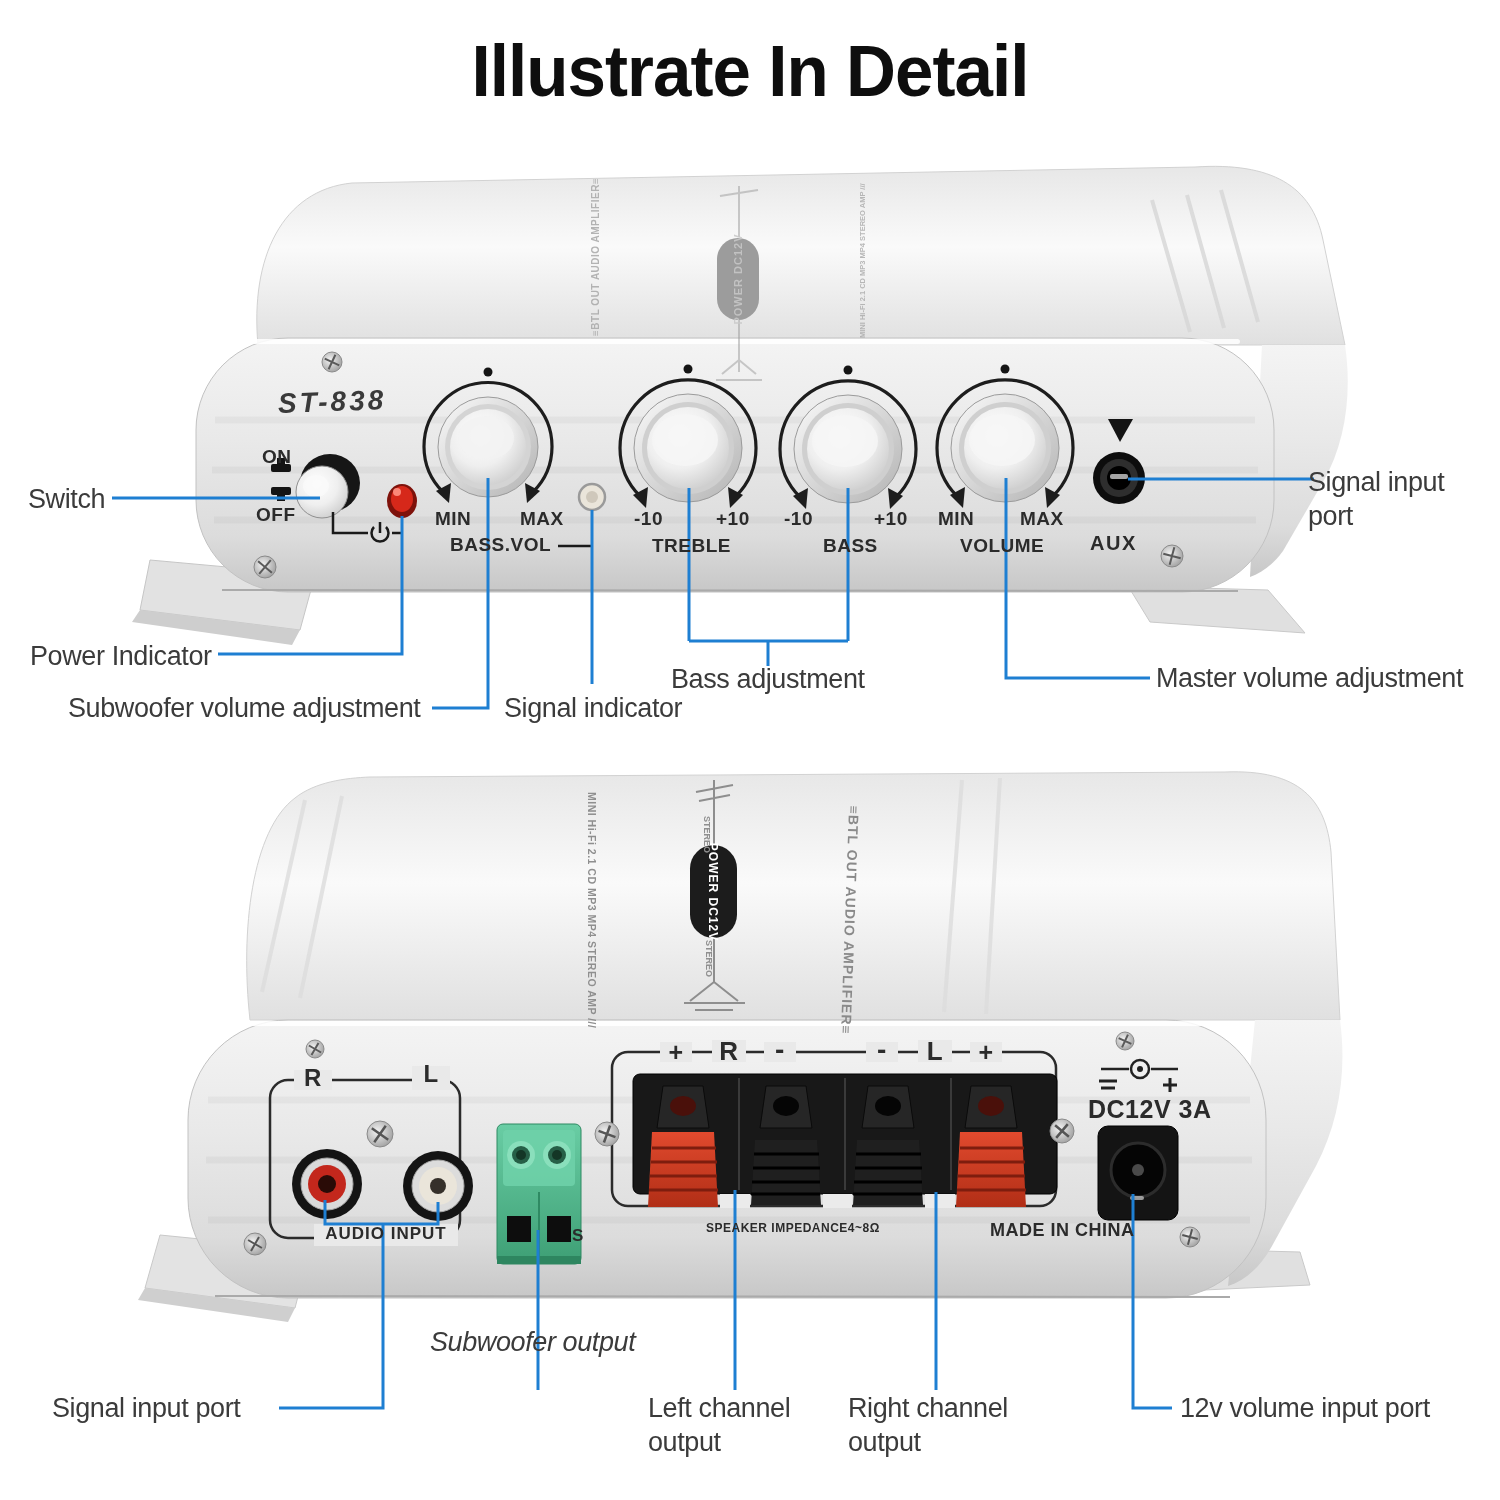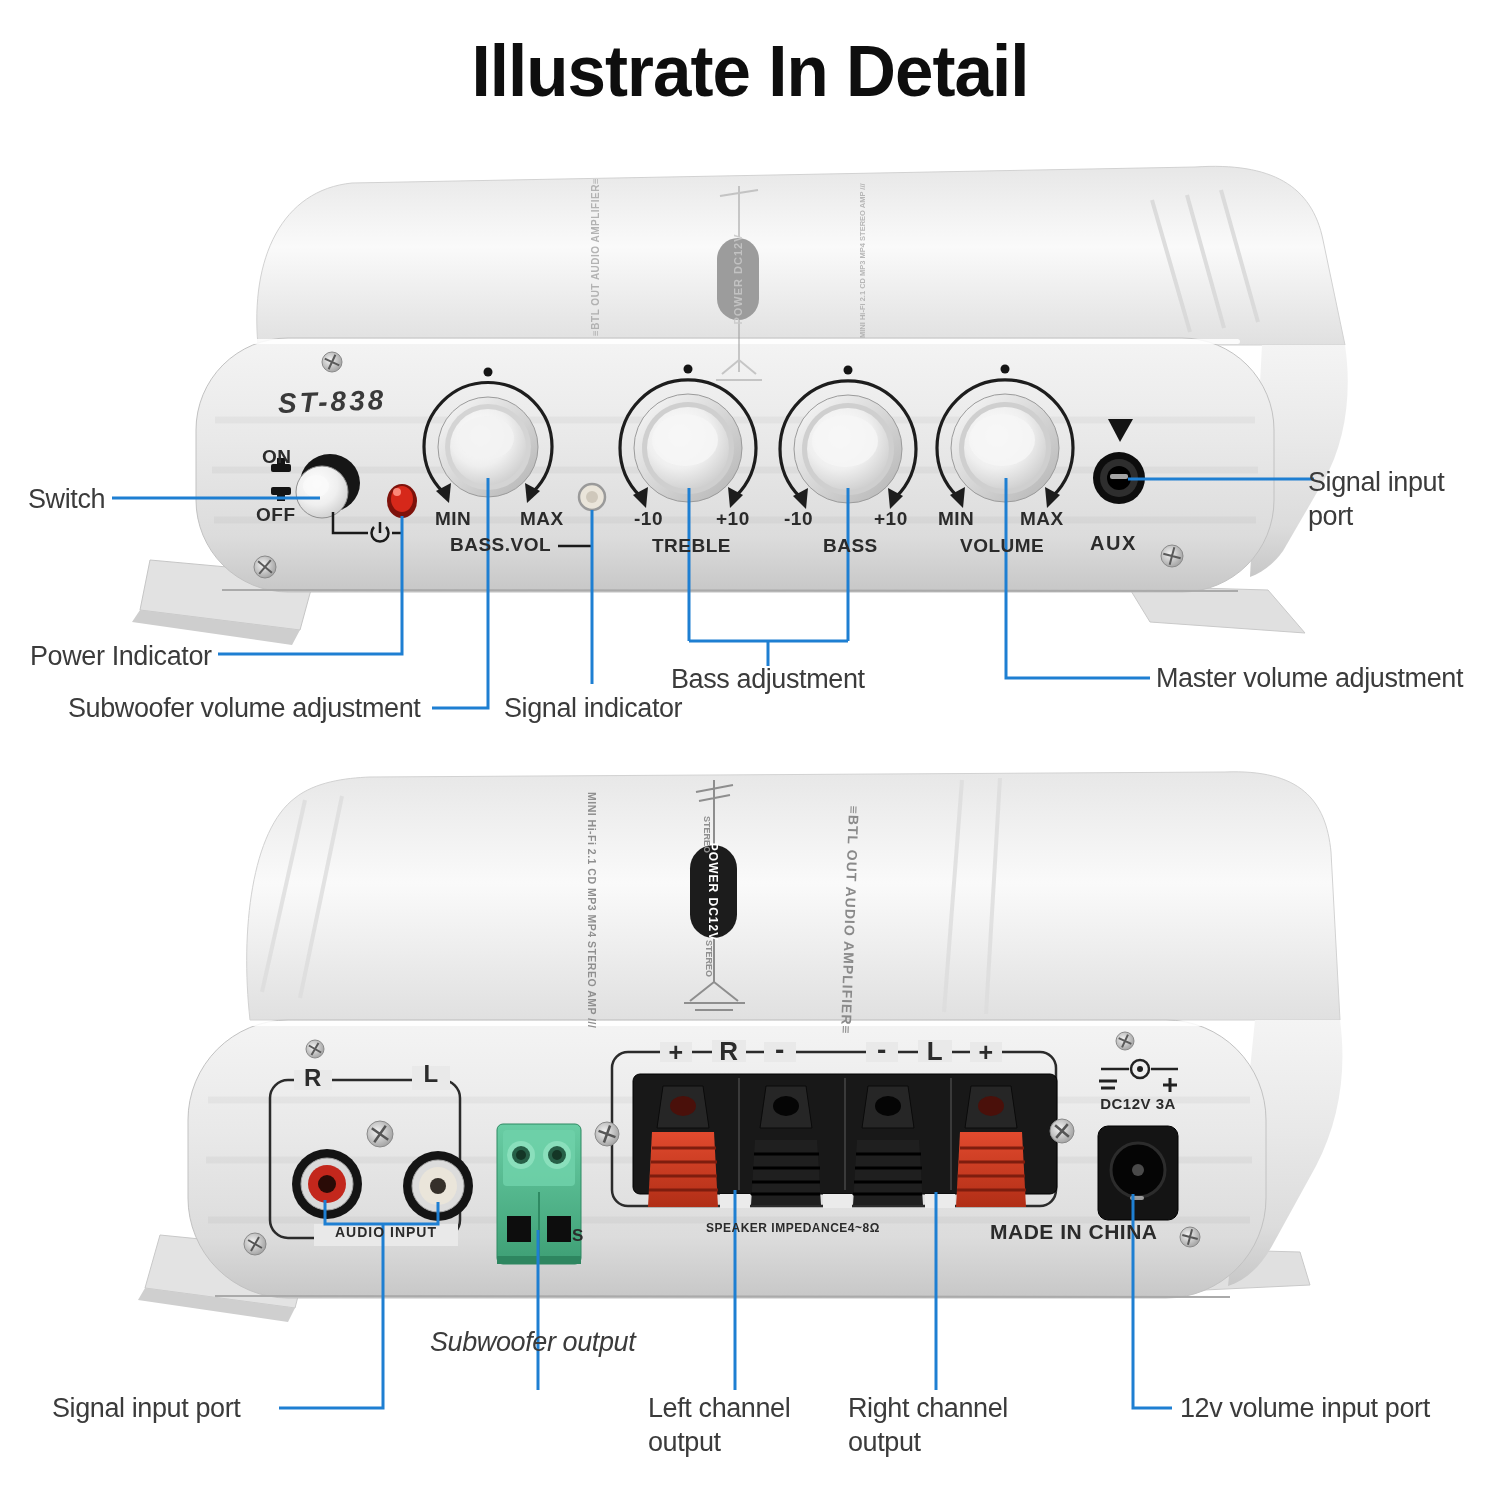--- a/index.html
+++ b/index.html
@@ -335,31 +335,31 @@
 <div class="abs vtext" style="left:598px;top:792px;transform:rotate(90deg);font-size:10.5px;letter-spacing:.5px;">MINI Hi-Fi 2.1 CD MP3 MP4 STEREO AMP ///</div>
 <div class="abs vtext" style="left:862px;top:806px;transform:rotate(92deg);font-size:14px;letter-spacing:1px;color:#8a8a8a;">≡BTL OUT AUDIO AMPLIFIER≡</div>
 <div class="abs pill" style="left:690px;top:845px;width:47px;height:93px;">
       <span style="font-size:12px;">POWER DC12V</span>
     </div>
 <div class="abs vtext" style="left:712px;top:816px;transform:rotate(90deg);font-size:9px;">STEREO</div>
 <div class="abs vtext" style="left:714px;top:940px;transform:rotate(90deg);font-size:9px;">STEREO</div>
 
 <div class="abs ptext" style="left:296px;top:1064px;width:34px;text-align:center;font-size:24px;">R</div>
 <div class="abs ptext" style="left:414px;top:1060px;width:34px;text-align:center;font-size:24px;">L</div>
-<div class="abs ptext" style="left:318px;top:1224px;width:136px;text-align:center;font-size:14px;letter-spacing:1px;">AUDIO INPUT</div>
+<div class="abs ptext" style="left:318px;top:1224px;width:136px;text-align:center;font-size:17px;letter-spacing:1px;">AUDIO INPUT</div>
 <div class="abs ptext" style="left:572px;top:1226px;font-size:17px;">S</div>
 <div class="abs ptext" style="left:662px;top:1038px;width:28px;text-align:center;font-size:25px;">+</div>
 <div class="abs ptext" style="left:715px;top:1036px;width:28px;text-align:center;font-size:26px;">R</div>
 <div class="abs ptext" style="left:766px;top:1034px;width:28px;text-align:center;font-size:28px;">-</div>
 <div class="abs ptext" style="left:868px;top:1034px;width:28px;text-align:center;font-size:28px;">-</div>
 <div class="abs ptext" style="left:921px;top:1036px;width:28px;text-align:center;font-size:26px;">L</div>
 <div class="abs ptext" style="left:972px;top:1038px;width:28px;text-align:center;font-size:25px;">+</div>
 <div class="abs ptext" style="left:706px;top:1221px;font-size:12px;">SPEAKER IMPEDANCE4~8Ω</div>
-<div class="abs ptext" style="left:990px;top:1220px;font-size:21px;">MADE IN CHINA</div>
-<div class="abs ptext" style="left:1088px;top:1095px;width:100px;text-align:center;font-size:15px;">DC12V 3A</div>
+<div class="abs ptext" style="left:990px;top:1220px;font-size:18px;">MADE IN CHINA</div>
+<div class="abs ptext" style="left:1088px;top:1095px;width:100px;text-align:center;font-size:25px;">DC12V 3A</div>
 
 <div class="abs lbl" style="left:28px;top:482px;">Switch</div>
 <div class="abs lbl" style="left:30px;top:639px;">Power Indicator</div>
 <div class="abs lbl" style="left:68px;top:691px;">Subwoofer volume adjustment</div>
 <div class="abs lbl" style="left:504px;top:691px;">Signal indicator</div>
 <div class="abs lbl center" style="left:671px;top:662px;width:200px;">Bass adjustment</div>
 <div class="abs lbl" style="left:1156px;top:661px;">Master volume adjustment</div>
 <div class="abs lbl center" style="left:1308px;top:465px;width:170px;">
   <span>Signal input</span><br>
   <span>port</span>

